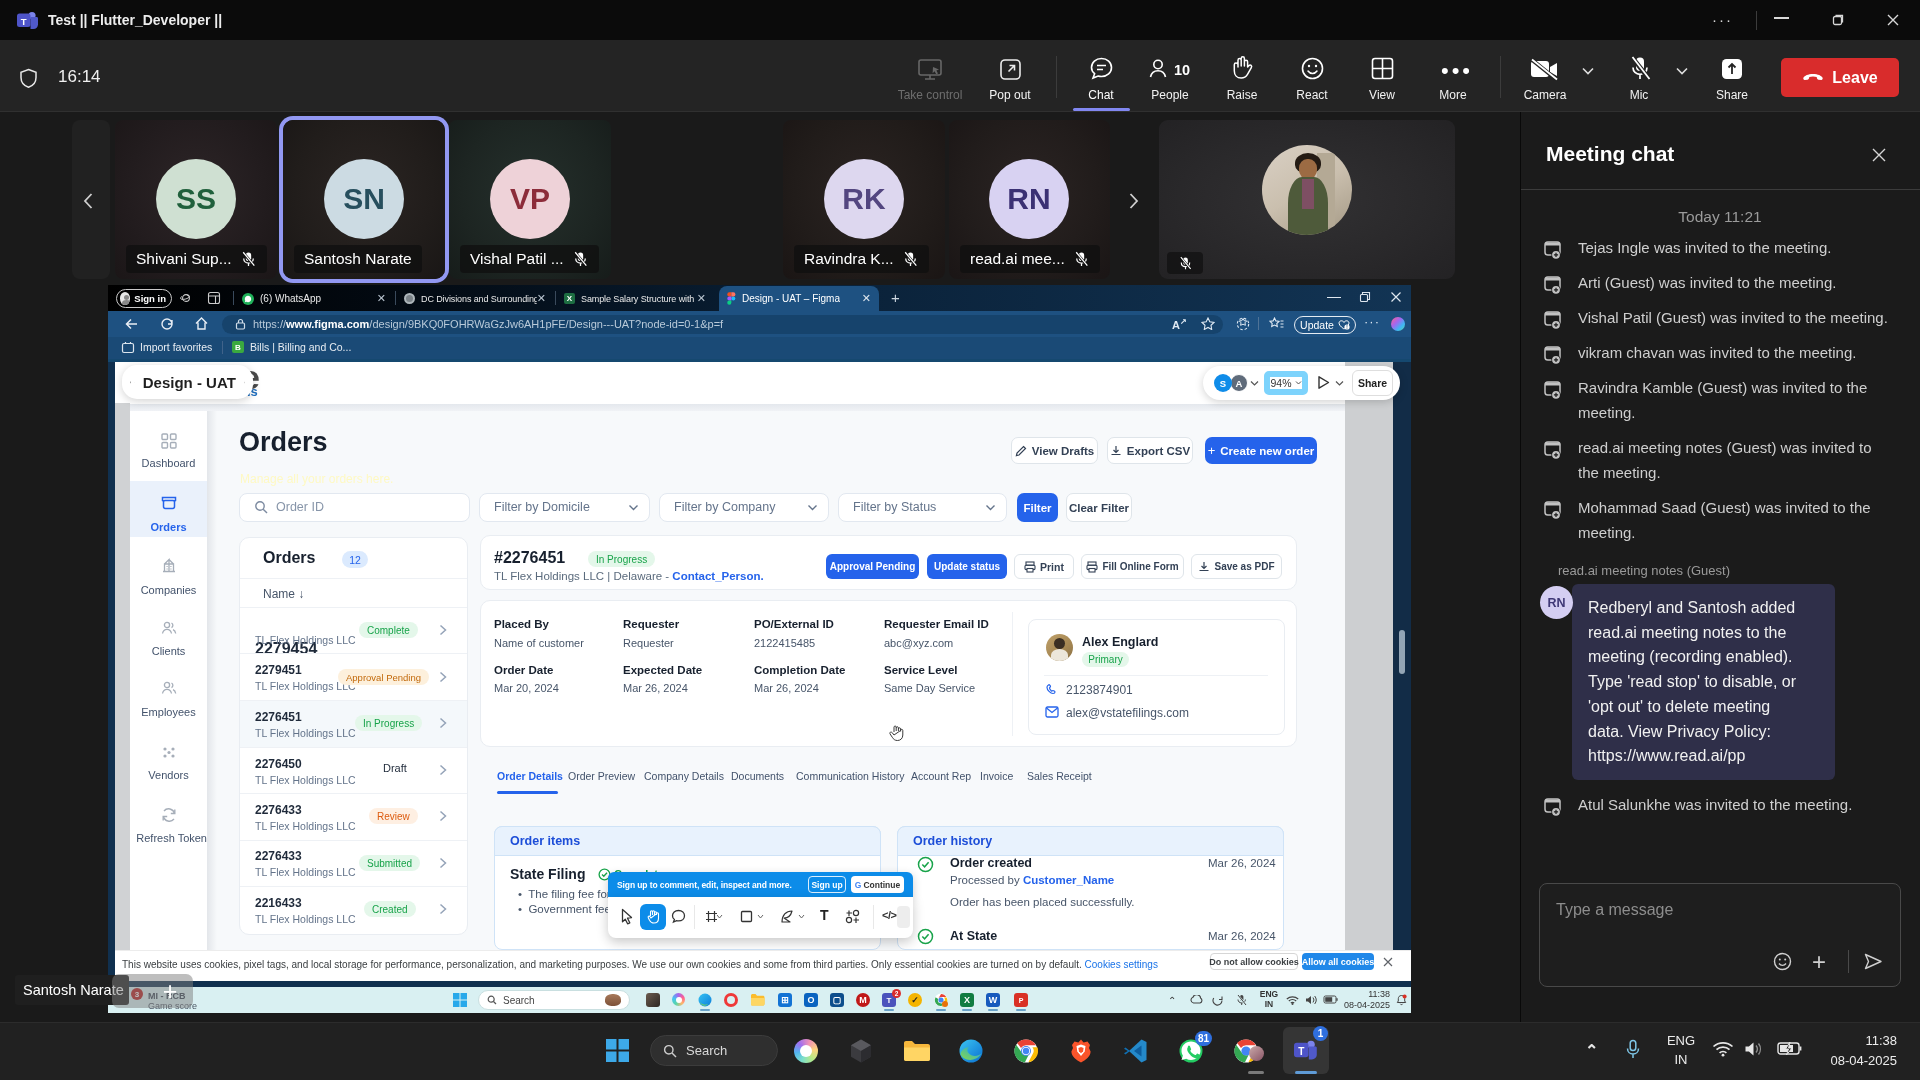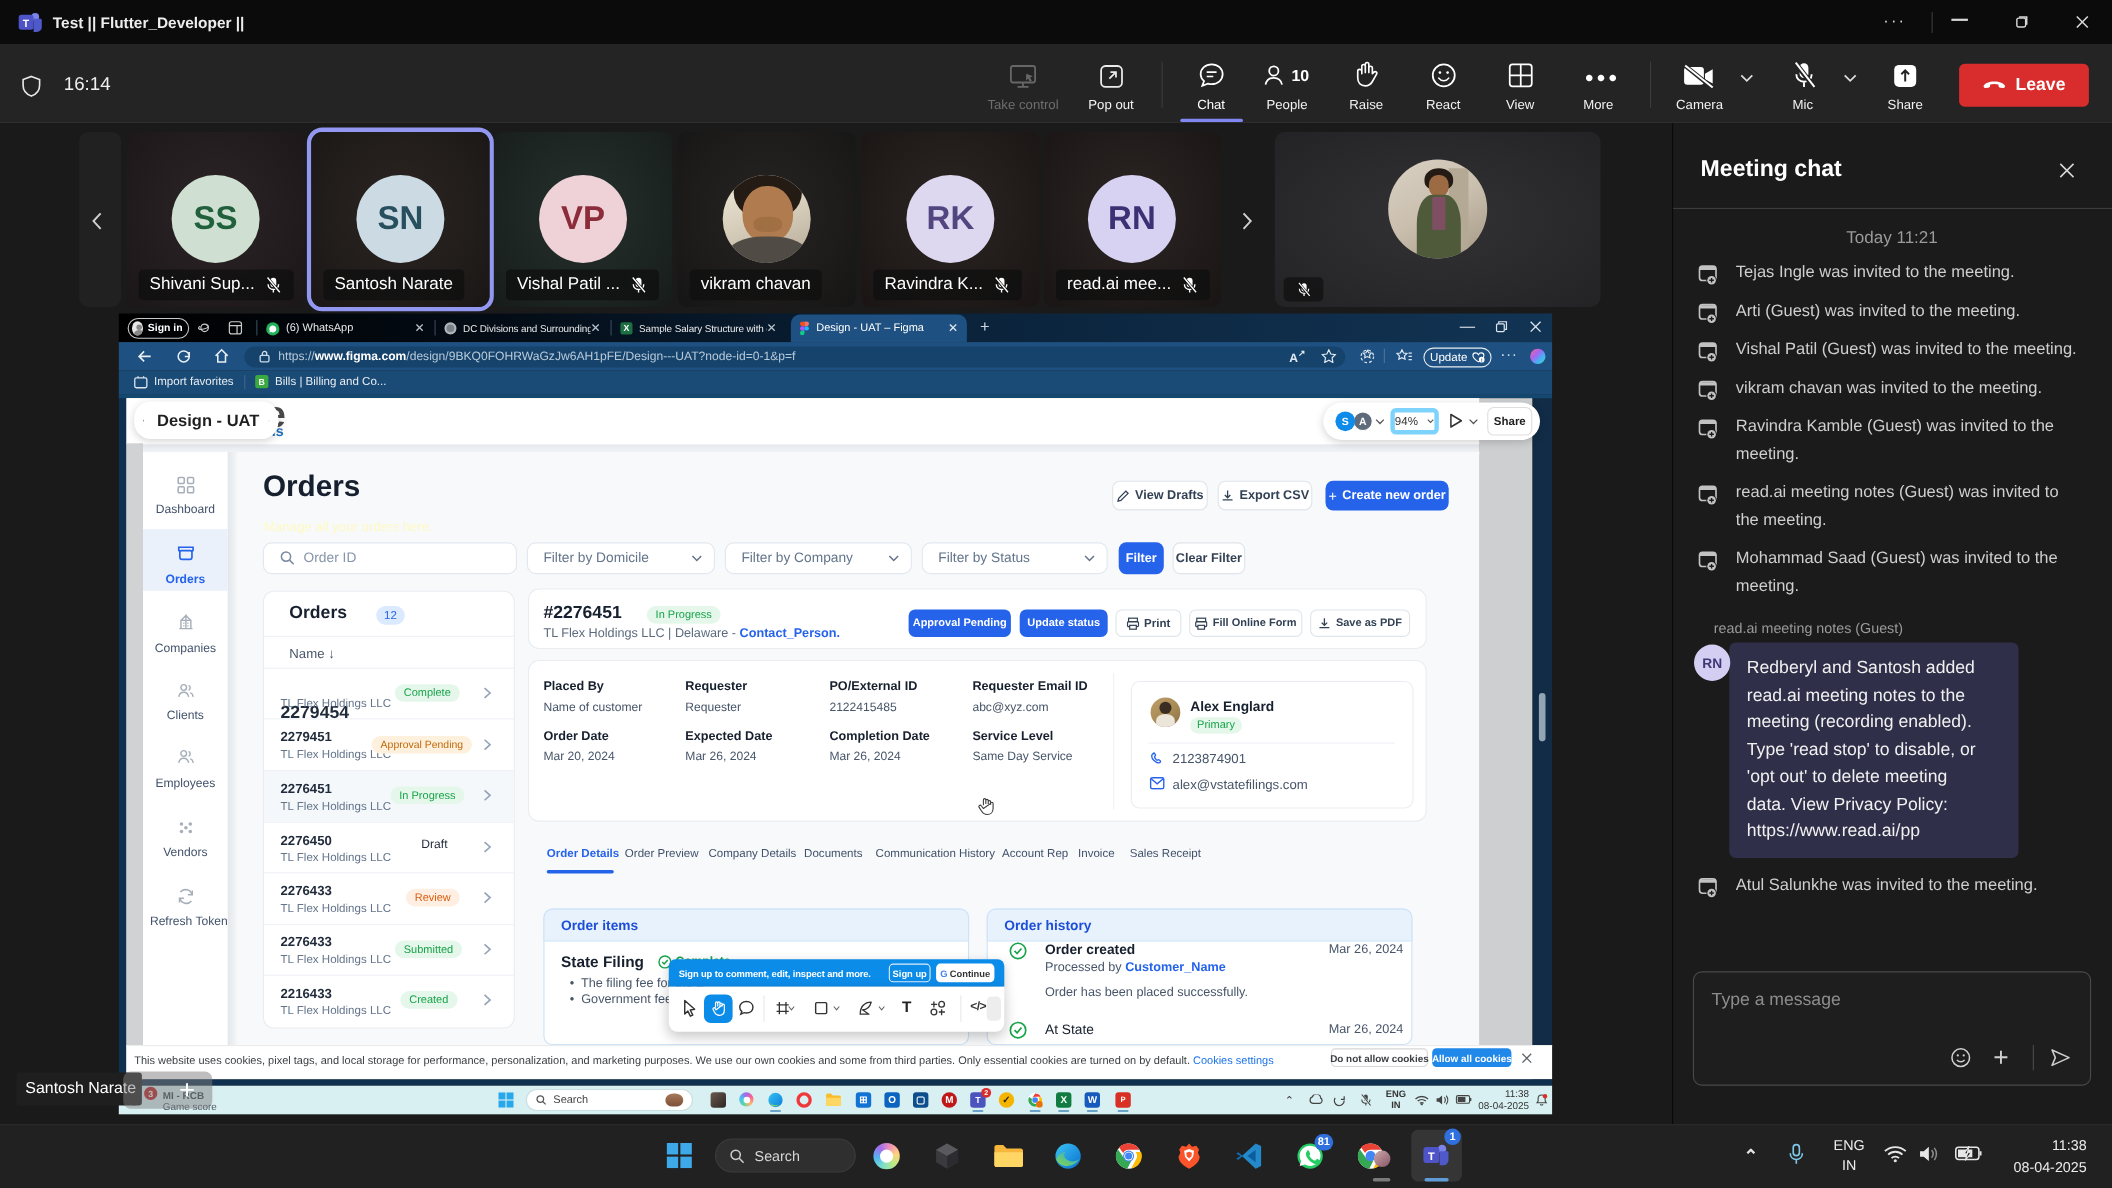--- a/index.html
+++ b/index.html
@@ -162,31 +162,20 @@
     <span style="color:#fff;font-size:15.5px;white-space:nowrap">Vishal Patil ...</span>
     <svg width="17" height="17" viewBox="0 0 16 16" style="margin-left:8px">
           <rect x="5.5" y="1.5" width="5" height="8" rx="2.5" fill="#fff"></rect>
           <path d="M3.5 7c0 2.6 2 4.4 4.5 4.4s4.5-1.8 4.5-4.4M8 11.5V14" fill="none" stroke="#fff" stroke-width="1.2"></path>
           <path d="M2.5 1l11 13" stroke="rgba(12,12,12,1)" stroke-width="2.6"></path>
           <path d="M3 1.2l10.5 12.6" stroke="#fff" stroke-width="1.2"></path>
         </svg>
   </div>
 </div>
 
-<div class="a" style="left:616px;top:120px;width:162px;height:159px;border-radius:8px;background:radial-gradient(ellipse at 50% 45%,#262423 0%,#1d1c1b 60%,#161515 100%)">
-  <div class="a" style="left:41px;top:39px;width:80px;height:80px;border-radius:50%;overflow:hidden;background:linear-gradient(160deg,#f0ead9 0%,#d8d0bd 45%,#b5a896 100%)">
-    <div class="a" style="left:10px;top:-10px;width:62px;height:52px;border-radius:50%;background:#241b15"></div>
-    <div class="a" style="left:18px;top:10px;width:46px;height:52px;border-radius:48%;background:#b07c4f"></div>
-    <div class="a" style="left:28px;top:38px;width:26px;height:14px;border-radius:40%;background:#a06f44"></div>
-    <div class="a" style="left:4px;top:56px;width:74px;height:36px;border-radius:45% 45% 0 0;background:#514b46"></div>
-  </div>
-  <div class="a" style="left:11px;top:125px;height:28px;border-radius:4px;background:rgba(15,15,15,.78);display:flex;align-items:center;padding:0 10px">
-    <span style="color:#fff;font-size:15.5px;white-space:nowrap">vikram chavan</span>
-  </div>
-</div>
 
 <div class="a" style="left:783px;top:120px;width:162px;height:159px;border-radius:8px;background:radial-gradient(ellipse at 50% 45%,#2b2422 0%,#211c1a 60%,#1a1514 100%)">
   <div class="a" style="left:41px;top:39px;width:80px;height:80px;border-radius:50%;background:#ddd7ef;display:flex;align-items:center;justify-content:center;font-size:30px;font-weight:700;color:#534680">RK</div>
   <div class="a" style="left:11px;top:125px;height:28px;border-radius:4px;background:rgba(15,15,15,.78);display:flex;align-items:center;padding:0 10px">
     <span style="color:#fff;font-size:15.5px;white-space:nowrap">Ravindra K...</span>
     <svg width="17" height="17" viewBox="0 0 16 16" style="margin-left:8px">
           <rect x="5.5" y="1.5" width="5" height="8" rx="2.5" fill="#fff"></rect>
           <path d="M3.5 7c0 2.6 2 4.4 4.5 4.4s4.5-1.8 4.5-4.4M8 11.5V14" fill="none" stroke="#fff" stroke-width="1.2"></path>
           <path d="M2.5 1l11 13" stroke="rgba(12,12,12,1)" stroke-width="2.6"></path>
           <path d="M3 1.2l10.5 12.6" stroke="#fff" stroke-width="1.2"></path>
@@ -616,21 +605,21 @@
       <path d="M5.3 8.5l2.3 2.3 4-4.6" fill="none" stroke="#18a34a" stroke-width="1.5"></path>
     </svg>
 <div class="a" style="left:950px;top:856px;font-size:12.5px;font-weight:700;color:#17202e">Order created</div>
 <div class="a" style="left:1208px;top:857px;font-size:11.5px;color:#475569">Mar 26, 2024</div>
 <div class="a" style="left:950px;top:874px;font-size:11.5px;color:#475569">Processed by <span style="color:#2563eb;font-weight:600">Customer_Name</span></div>
 <div class="a" style="left:950px;top:896px;font-size:11.5px;color:#475569">Order has been placed successfully.</div>
 <svg class="a" style="left:917px;top:928px" width="17" height="17" viewBox="0 0 17 17">
       <circle cx="8.5" cy="8.5" r="7" fill="none" stroke="#18a34a" stroke-width="1.5"></circle>
       <path d="M5.3 8.5l2.3 2.3 4-4.6" fill="none" stroke="#18a34a" stroke-width="1.5"></path>
     </svg>
-<div class="a" style="left:950px;top:929px;font-size:12.5px;font-weight:400;color:#17202e">At State</div>
+<div class="a" style="left:950px;top:929px;font-size:12.5px;font-weight:700;color:#17202e">At State</div>
 <div class="a" style="left:1208px;top:930px;font-size:11.5px;color:#475569">Mar 26, 2024</div>
 
 <div class="a" style="left:122px;top:365px;width:131px;height:34px;background:#fff;border-radius:15px;box-shadow:0 2px 8px rgba(0,0,0,.18);display:flex;align-items:center;padding:0 8px;white-space:nowrap;z-index:2">
   <svg width="12" height="17" viewBox="0 0 12 18">
         <circle cx="8.5" cy="9" r="2.8" fill="none" stroke="#444" stroke-width="1.3"></circle>
         <path d="M3 .9h2.8v5.7H3A2.85 2.85 0 013 .9z" fill="none" stroke="#444" stroke-width="1.3" transform="translate(0,-.4)"></path>
         <path d="M5.8.5h2.8a2.85 2.85 0 010 5.7H5.8z" fill="none" stroke="#444" stroke-width="1.3"></path>
         <path d="M3 6.2h2.8v5.7H3a2.85 2.85 0 010-5.7z" fill="none" stroke="#444" stroke-width="1.3"></path>
         <path d="M3 11.9h2.8v2.85A2.85 2.85 0 113 11.9z" fill="none" stroke="#444" stroke-width="1.3"></path>
       </svg>
@@ -642,21 +631,21 @@
         <rect x="1" y="1" width="12" height="10" rx="2" fill="none" stroke="#444" stroke-width="1.2"></rect>
         <path d="M5.5 1v10" stroke="#444" stroke-width="1.2"></path>
       </svg>
 </div>
 <div class="a" style="left:1203px;top:366px;width:197px;height:34px;background:#fff;border-radius:17px;box-shadow:0 2px 8px rgba(0,0,0,.18)"></div>
 <div class="a" style="left:1214px;top:374px;width:18px;height:18px;border-radius:50%;background:#0f8ce9;color:#fff;font-size:9.5px;font-weight:700;display:flex;align-items:center;justify-content:center;z-index:3">S</div>
 <div class="a" style="left:1230px;top:374px;width:18px;height:18px;border-radius:50%;background:#5f6b7a;color:#fff;font-size:9.5px;font-weight:700;display:flex;align-items:center;justify-content:center;border:1.5px solid #fff">A</div>
 <svg class="a" style="left:1250px;top:380px" width="9" height="7" viewBox="0 0 9 7">
       <path d="M1 1.5l3.5 3.5L8 1.5" fill="none" stroke="#555" stroke-width="1.2"></path>
     </svg>
-<div class="a" style="left:1264px;top:371px;width:44px;height:24px;border:4px solid #7dd3fc;border-radius:5px;display:flex;align-items:center;justify-content:space-between">
+<div class="a" style="left:1264px;top:371px;width:44px;height:24px;border:6px solid #7dd3fc;border-radius:5px;display:flex;align-items:center;justify-content:center">
       <span style="font-size:10.5px;color:#333">94%</span>
       <svg width="7" height="6" viewBox="0 0 7 6" style="margin-left:3px">
         <path d="M1 1.5l2.5 2.5L6 1.5" fill="none" stroke="#555" stroke-width="1"></path>
       </svg>
     </div>
 <svg class="a" style="left:1317px;top:375px" width="13" height="15" viewBox="0 0 13 15">
       <path d="M2 1.8l9.5 5.7L2 13.2z" fill="none" stroke="#333" stroke-width="1.4" stroke-linejoin="round"></path>
     </svg>
 <svg class="a" style="left:1335px;top:380px" width="9" height="7" viewBox="0 0 9 7">
       <path d="M1 1.5l3.5 3.5L8 1.5" fill="none" stroke="#555" stroke-width="1.2"></path>

